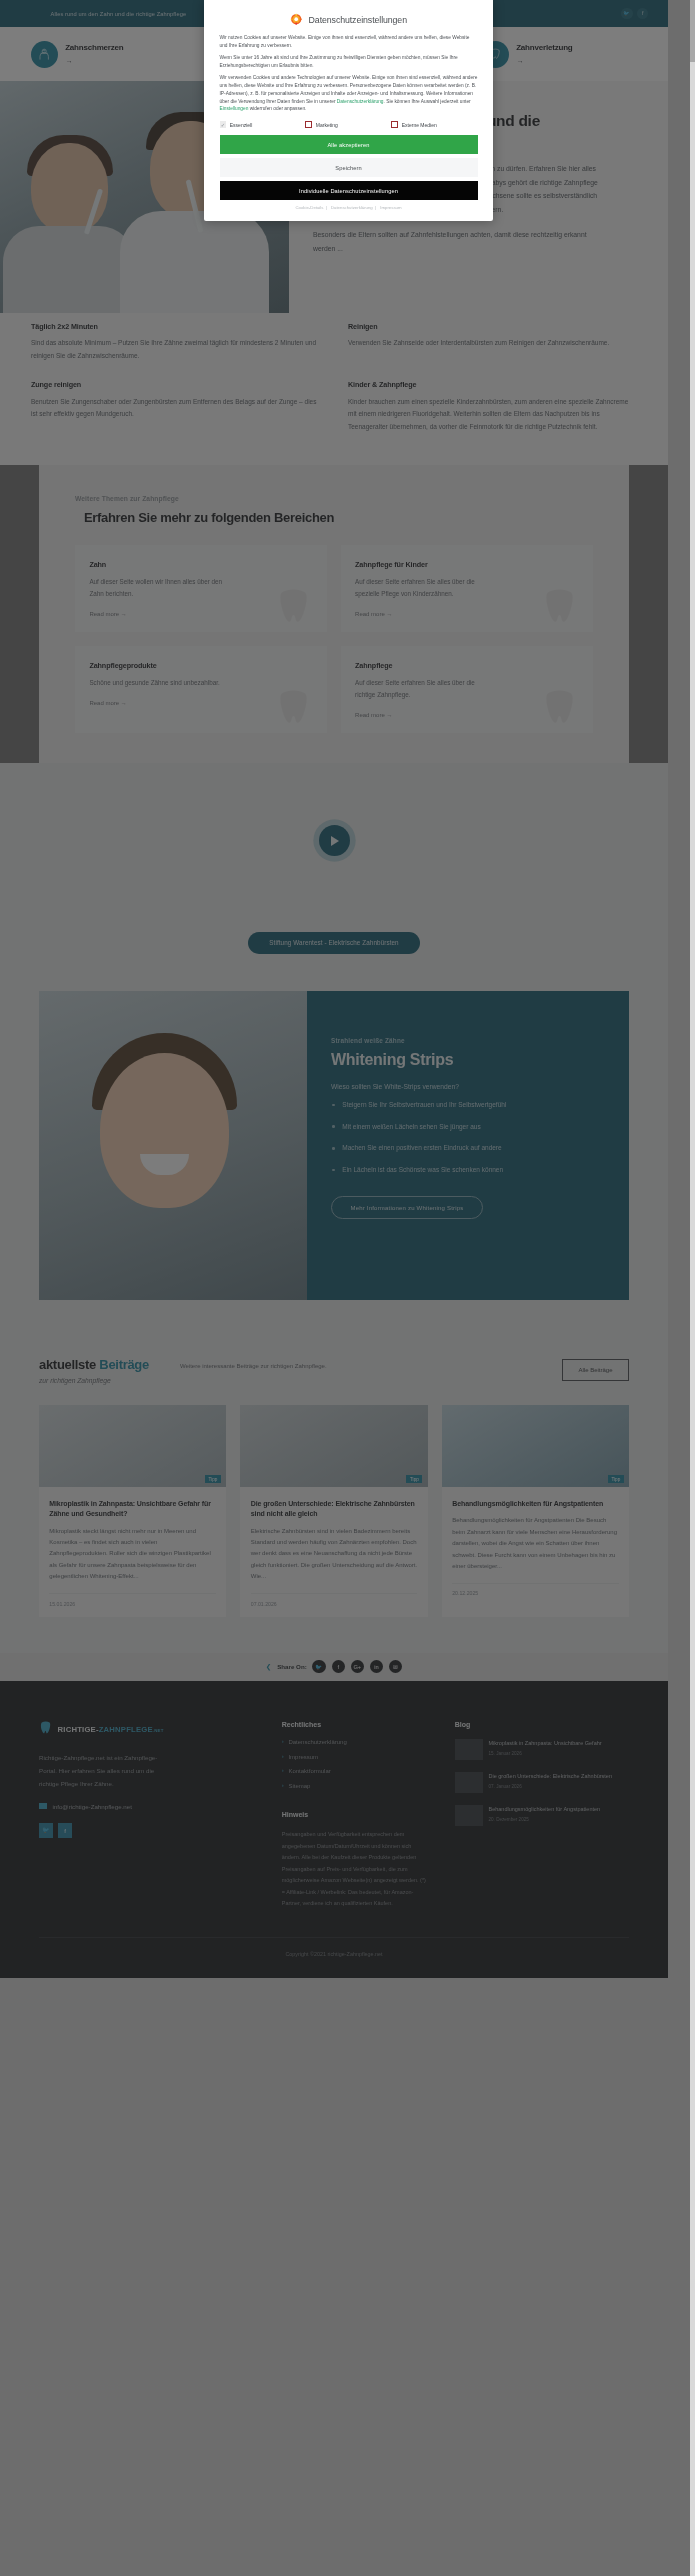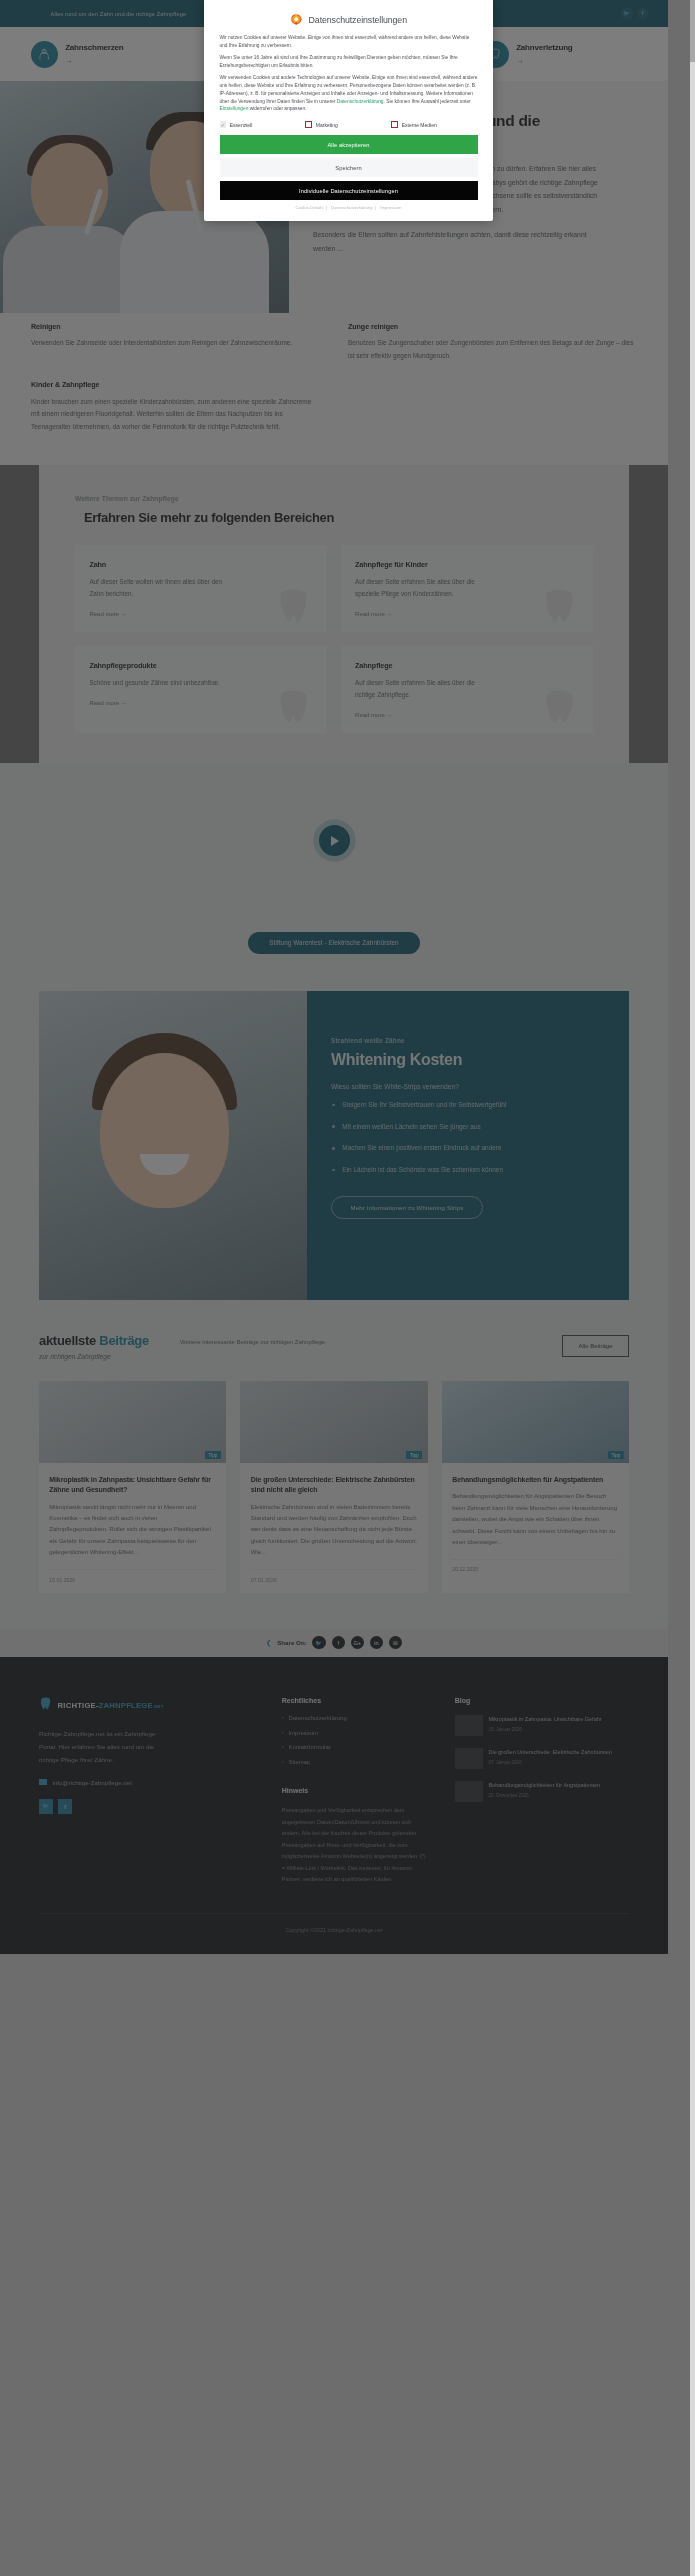--- a/index.html
+++ b/index.html
@@ -109,21 +109,21 @@
   .white-txt ul{margin-top:10.3px;list-style:none;}
   .white-txt li{font-size:6.5px;line-height:1.6;color:#bcd4dc;margin-bottom:11.3px;
        padding-left:11.3px;position:relative;}
   .white-txt li:before{content:"";position:absolute;left:1px;top:3.6px;width:2.6px;height:2.6px;
        border-radius:50%;background:#8fb3be;}
   .wbtn{margin-top:9.3px;display:inline-block;border:0.5px solid #7fa6b2;color:#cfe0e6;
        background:transparent;border-radius:15.5px;padding:7.7px 18.5px;font-size:6px;letter-spacing:0.2px;}
 
   
   .blog{background:#e3e4e4;padding:33px 39px 36px;}
-  .blog-head{display:flex;align-items:flex-start;gap:31px;}
+  .blog-head{display:flex;align-items:flex-start;gap:31px;margin-top:24px;}
   .blog-head .lead h2{font-size:13px;font-weight:bold;color:#14161a;letter-spacing:-0.3px;}
   .blog-head .lead h2 em{font-style:normal;color:#137f9a;}
   .blog-head .lead .sub{font-size:6.7px;color:#5c6167;font-style:italic;margin-top:4.6px;}
   .blog-head .mid{font-size:6px;color:#5c6167;margin-top:5.7px;flex:1;}
   .allbtn{border:0.5px solid #3f4348;background:transparent;color:#33373c;font-size:6px;
        padding:6.7px 15.5px;margin-top:2.1px;white-space:nowrap;}
   .posts{display:grid;grid-template-columns:1fr 1fr 1fr;gap:14.4px;margin-top:21.6px;}
   .post{background:#eeefef;}
   .post .thumb{height:82px;position:relative;overflow:hidden;}
   .post .thumb .badge{position:absolute;right:5.2px;bottom:4.1px;background:#137f9a;
@@ -264,20 +264,24 @@
         <span>Alles rund um den Zahn und die</span><br>
         <span class="accent">richtige Zahnpflege</span>
       </h1>
       <p>Wir freuen uns Sie auf unserem Zahnpflege Portal begrüßen zu dürfen. Erfahren Sie hier alles rund um den Zahn und die richtige Zahnpflege. Schon für Babys gehört die richtige Zahnpflege bzw. Mundpflege zum Programm. Für Kleinkinder und Erwachsene sollte es selbstverständlich sein, sich jeden Tag um die Sauberkeit der Zähne zu kümmern.</p>
       <p>Besonders die Eltern sollten auf Zahnfehlstellungen achten, damit diese rechtzeitig erkannt werden ...</p>
     </div>
   </div>
 
   <div class="tips">
     <div class="tip">
+      <h3>Täglich 2x2 Minuten</h3>
+      <p>Sind das absolute Minimum – Putzen Sie Ihre Zähne zweimal täglich für mindestens 2 Minuten und reinigen Sie die Zahnzwischenräume.</p>
+    </div>
+    <div class="tip">
       <h3>Reinigen</h3>
       <p>Verwenden Sie Zahnseide oder Interdentalbürsten zum Reinigen der Zahnzwischenräume.</p>
     </div>
     <div class="tip">
       <h3>Zunge reinigen</h3>
       <p>Benutzen Sie Zungenschaber oder Zungenbürsten zum Entfernen des Belags auf der Zunge – dies ist sehr effektiv gegen Mundgeruch.</p>
     </div>
     <div class="tip">
       <h3>Kinder &amp; Zahnpflege</h3>
       <p>Kinder brauchen zum einen spezielle Kinderzahnbürsten, zum anderen eine spezielle Zahncreme mit einem niedrigeren Fluoridgehalt. Weiterhin sollten die Eltern das Nachputzen bis ins Teenageralter übernehmen, da vorher die Feinmotorik für die richtige Putztechnik fehlt.</p>
@@ -336,21 +340,21 @@
 
   <div class="whitewrap">
     <div class="whitening">
       <div class="white-img">
         <div class="whair"></div>
           <div class="wface"></div>
           <div class="wsmile"></div>
       </div>
       <div class="white-txt">
         <div class="eyebrow">Strahlend weiße Zähne</div>
-        <h2>Whitening Kosten</h2>
+        <h2>Whitening Strips</h2>
         <div class="q">Wieso sollten Sie White-Strips verwenden?</div>
         <ul>
           <li>Steigern Sie Ihr Selbstvertrauen und Ihr Selbstwertgefühl</li>
           <li>Mit einem weißen Lächeln sehen Sie jünger aus</li>
           <li>Machen Sie einen positiven ersten Eindruck auf andere</li>
           <li>Ein Lächeln ist das Schönste was Sie schenken können</li>
         </ul>
         <button class="wbtn">Mehr Informationen zu Whitening Strips</button>
       </div>
     </div>

